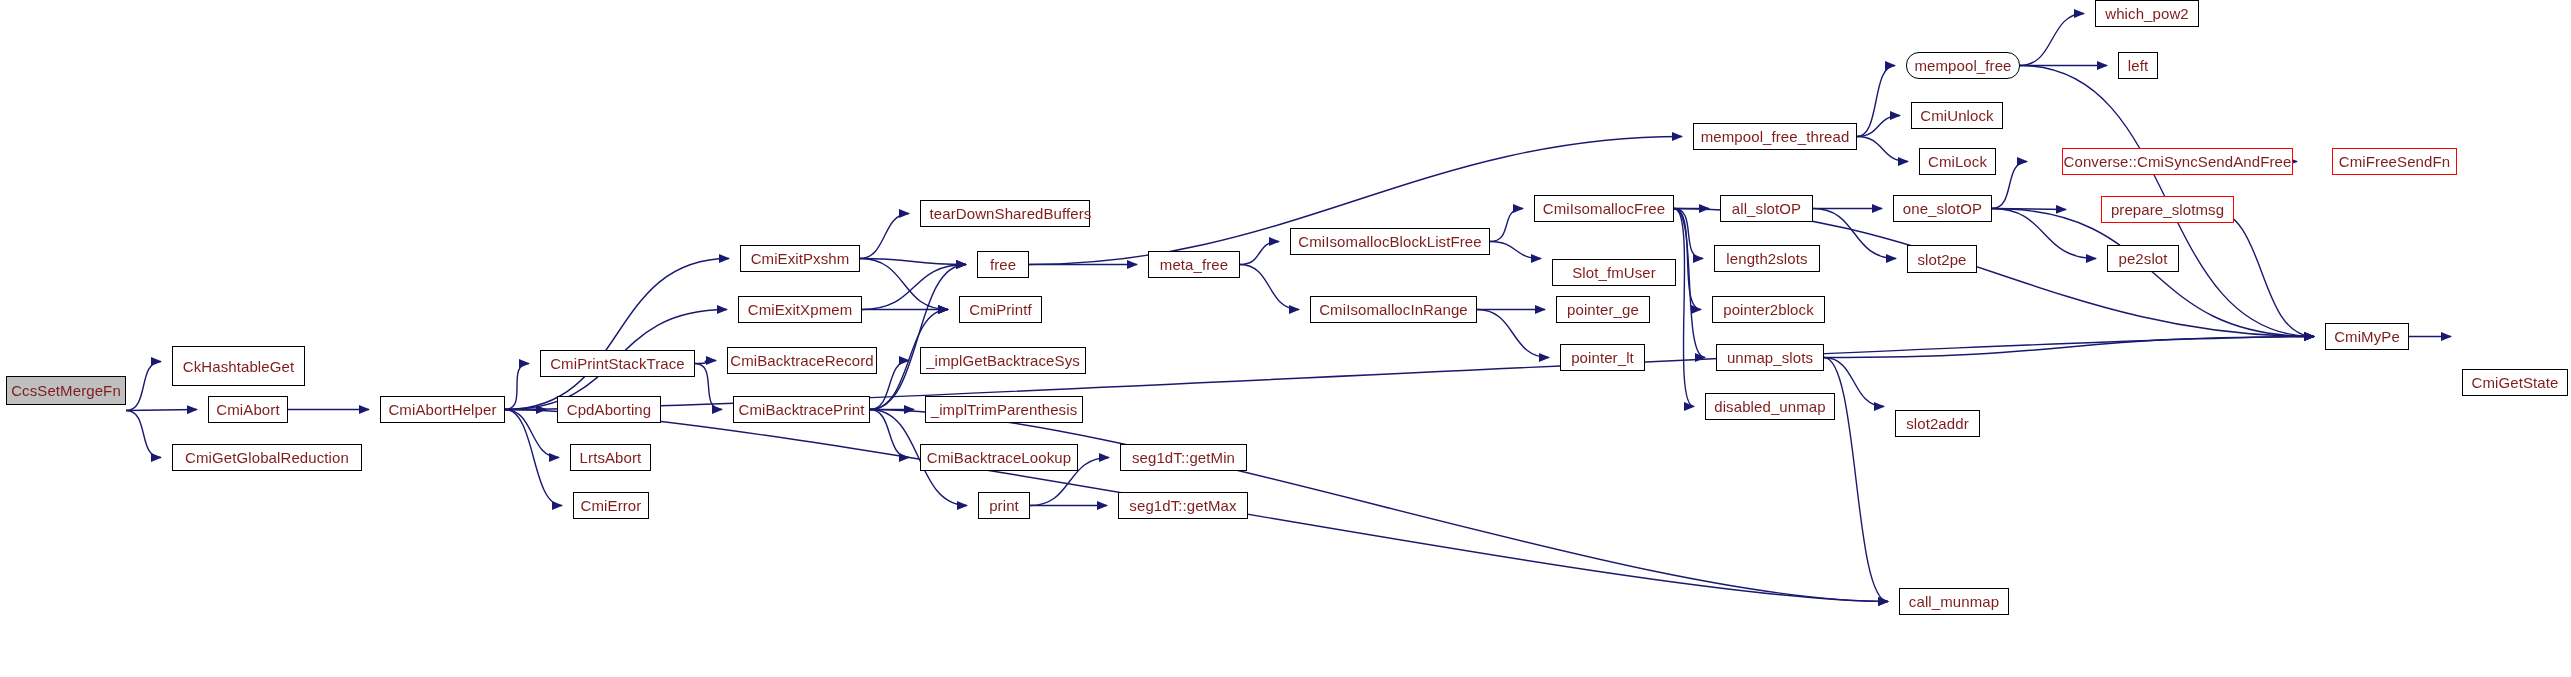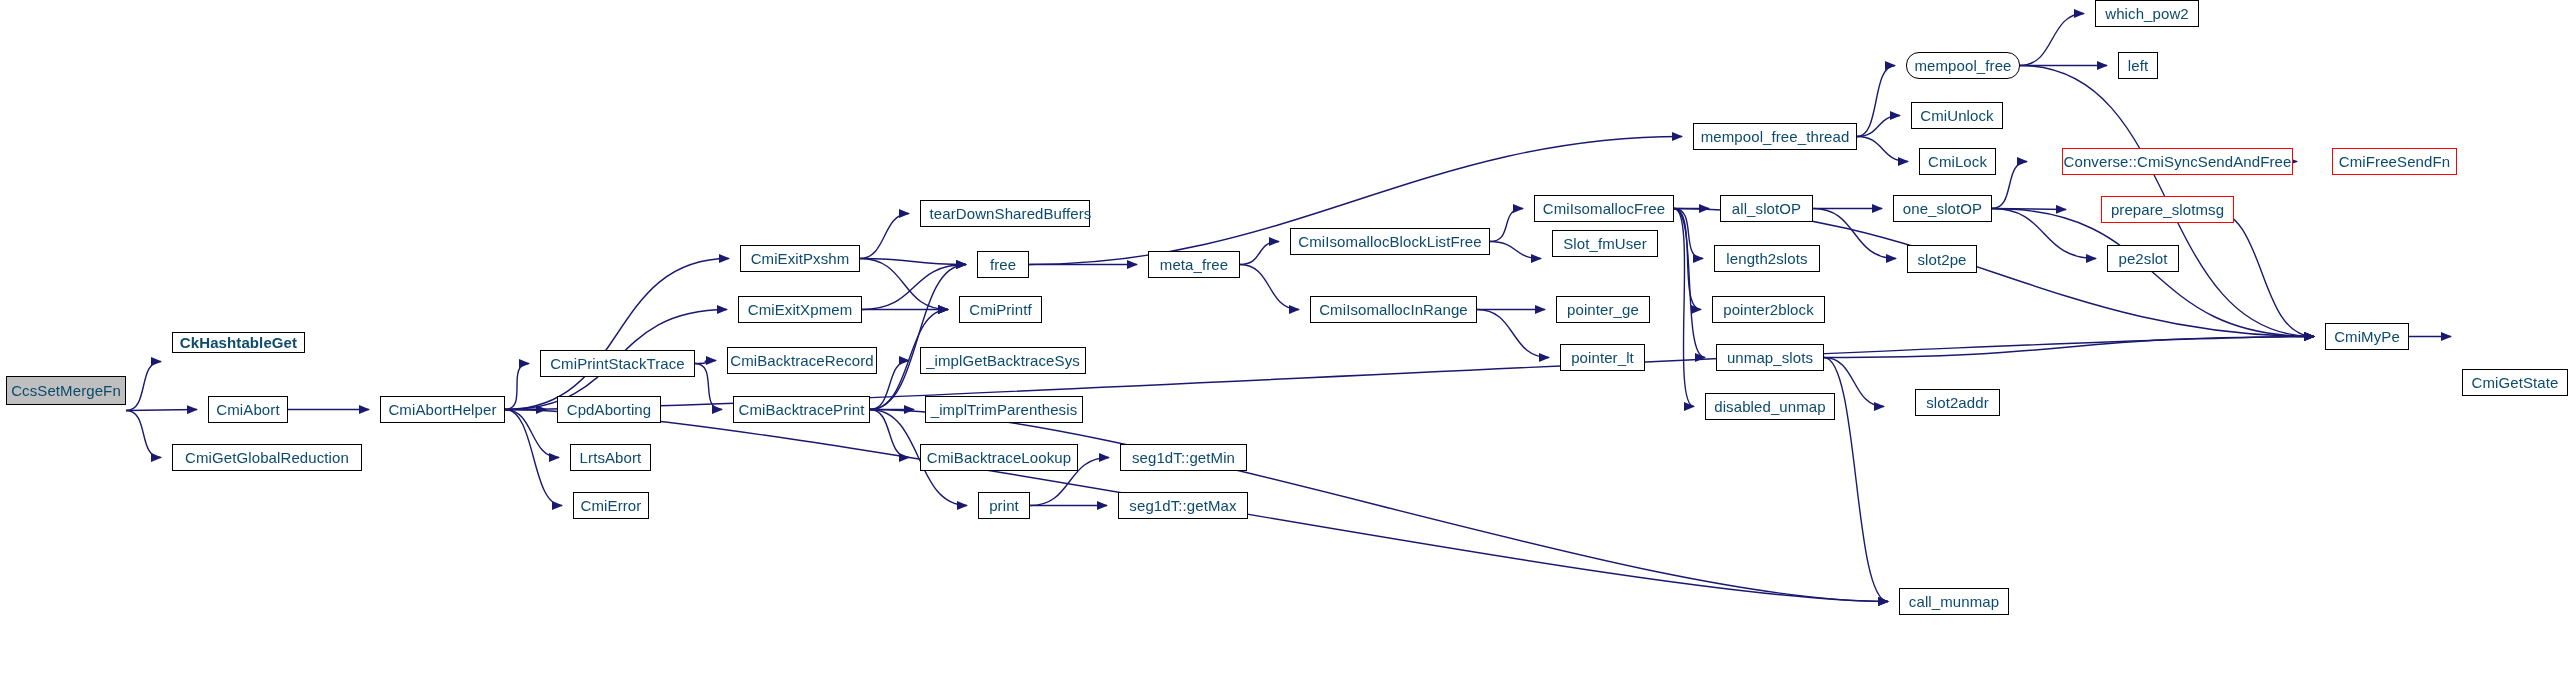--- a/index.html
+++ b/index.html
@@ -6,21 +6,21 @@
   body{font-family:"Liberation Sans", sans-serif;}
   #graph-root{position:relative;width:2571px;height:677px;background:#ffffff;overflow:hidden;}
   svg.edges{position:absolute;left:0;top:0;width:2571px;height:677px;pointer-events:none;}
   .node{
     position:absolute;
     box-sizing:border-box;
     border:1px solid #000000;
     background:#ffffff;
     display:flex;align-items:center;justify-content:center;
     font-size:15px;
-    color:#0c4a6e;
+    color:#7f1d1d;
     white-space:nowrap;
     line-height:1;
     letter-spacing:0.1px;
   }
   .node.current{background:#bfbfbf;border-color:#000000;}
   .node.red{border-color:#ff0000;margin-left:24px;}
   .node span{display:block;padding:0 2px;}
 </style>
 </head>
 <body>
@@ -92,21 +92,21 @@
         <path d="M2409,336.5 L2451,336.5" marker-end="url(#arrow)"></path>
         <path d="M505,409.5 C765,409.5 2054,336.5 2314,336.5" marker-end="url(#arrow)"></path>
         <path d="M505,409.5 C765,409.5 1628,601.5 1888,601.5" marker-end="url(#arrow)"></path>
         <path d="M870,409.5 C1130,409.5 1628,601.5 1888,601.5" marker-end="url(#arrow)"></path>
       </g>
   </svg>
   <div id="node-layer">
       <div class="node current" style="left: 6px; top: 376px; width: 120px; height: 29px;">
         <span>CcsSetMergeFn</span>
       </div>
-      <div class="node" style="left: 172px; top: 332px; width: 133px; height: 21px; font-weight: bold;">
+      <div class="node" style="left: 172px; top: 346px; width: 133px; height: 40px;">
         <span>CkHashtableGet</span>
       </div>
       <div class="node" style="left: 208px; top: 396px; width: 80px; height: 27px;">
         <span>CmiAbort</span>
       </div>
       <div class="node" style="left: 172px; top: 444px; width: 190px; height: 27px;">
         <span>CmiGetGlobalReduction</span>
       </div>
       <div class="node" style="left: 380px; top: 396px; width: 125px; height: 27px;">
         <span>CmiAbortHelper</span>
@@ -167,21 +167,21 @@
       </div>
       <div class="node" style="left: 1290px; top: 228px; width: 200px; height: 27px;">
         <span>CmiIsomallocBlockListFree</span>
       </div>
       <div class="node" style="left: 1310px; top: 296px; width: 167px; height: 27px;">
         <span>CmiIsomallocInRange</span>
       </div>
       <div class="node" style="left: 1534px; top: 195px; width: 140px; height: 27px; align-items: center;">
         <span>CmiIsomallocFree</span>
       </div>
-      <div class="node" style="left: 1552px; top: 230px; width: 106px; height: 27px;">
+      <div class="node" style="left: 1552px; top: 259px; width: 124px; height: 27px;">
         <span>Slot_fmUser</span>
       </div>
       <div class="node" style="left: 1556px; top: 296px; width: 94px; height: 27px;">
         <span>pointer_ge</span>
       </div>
       <div class="node" style="left: 1560px; top: 344px; width: 85px; height: 27px;">
         <span>pointer_lt</span>
       </div>
       <div class="node" style="left: 1720px; top: 195px; width: 93px; height: 27px;">
         <span>all_slotOP</span>
@@ -191,21 +191,21 @@
       </div>
       <div class="node" style="left: 1712px; top: 296px; width: 113px; height: 27px;">
         <span>pointer2block</span>
       </div>
       <div class="node" style="left: 1716px; top: 344px; width: 108px; height: 27px;">
         <span>unmap_slots</span>
       </div>
       <div class="node" style="left: 1705px; top: 393px; width: 130px; height: 27px;">
         <span>disabled_unmap</span>
       </div>
-      <div class="node" style="left: 1895px; top: 389px; width: 85px; height: 27px; margin-left: 20px;">
+      <div class="node" style="left: 1895px; top: 410px; width: 85px; height: 27px;">
         <span>slot2addr</span>
       </div>
       <div class="node" style="left: 1893px; top: 195px; width: 99px; height: 27px;">
         <span>one_slotOP</span>
       </div>
       <div class="node" style="left: 1907px; top: 245px; width: 70px; height: 28px;">
         <span>slot2pe</span>
       </div>
       <div class="node" style="left: 1693px; top: 123px; width: 164px; height: 27px;">
         <span>mempool_free_thread</span>

